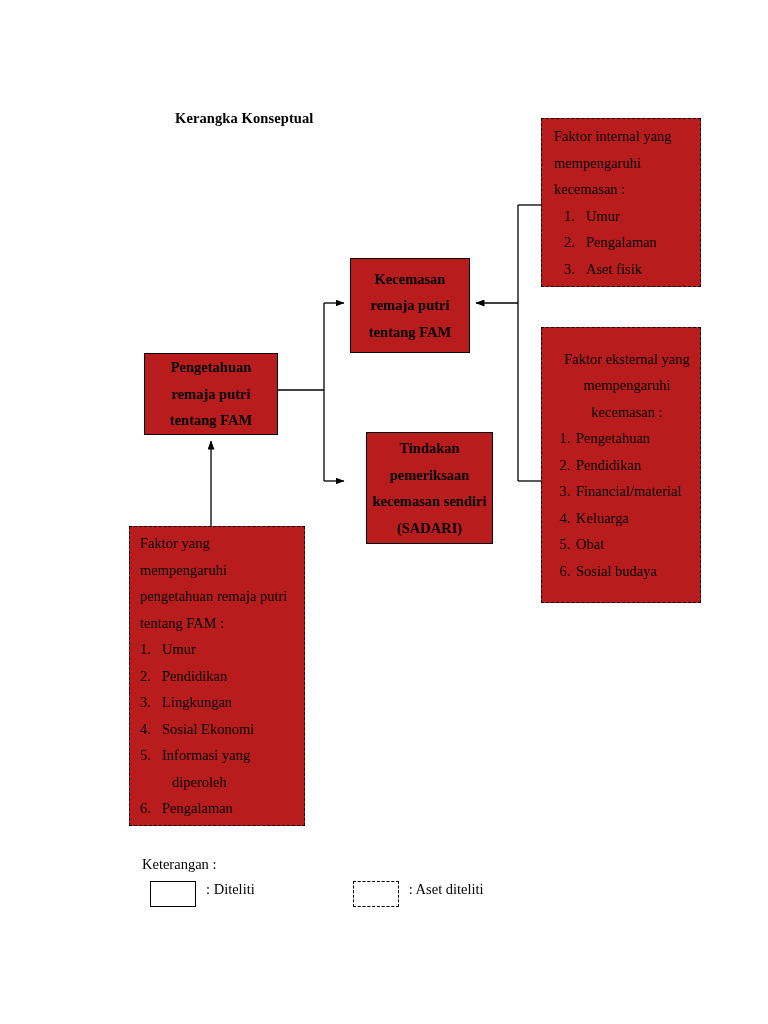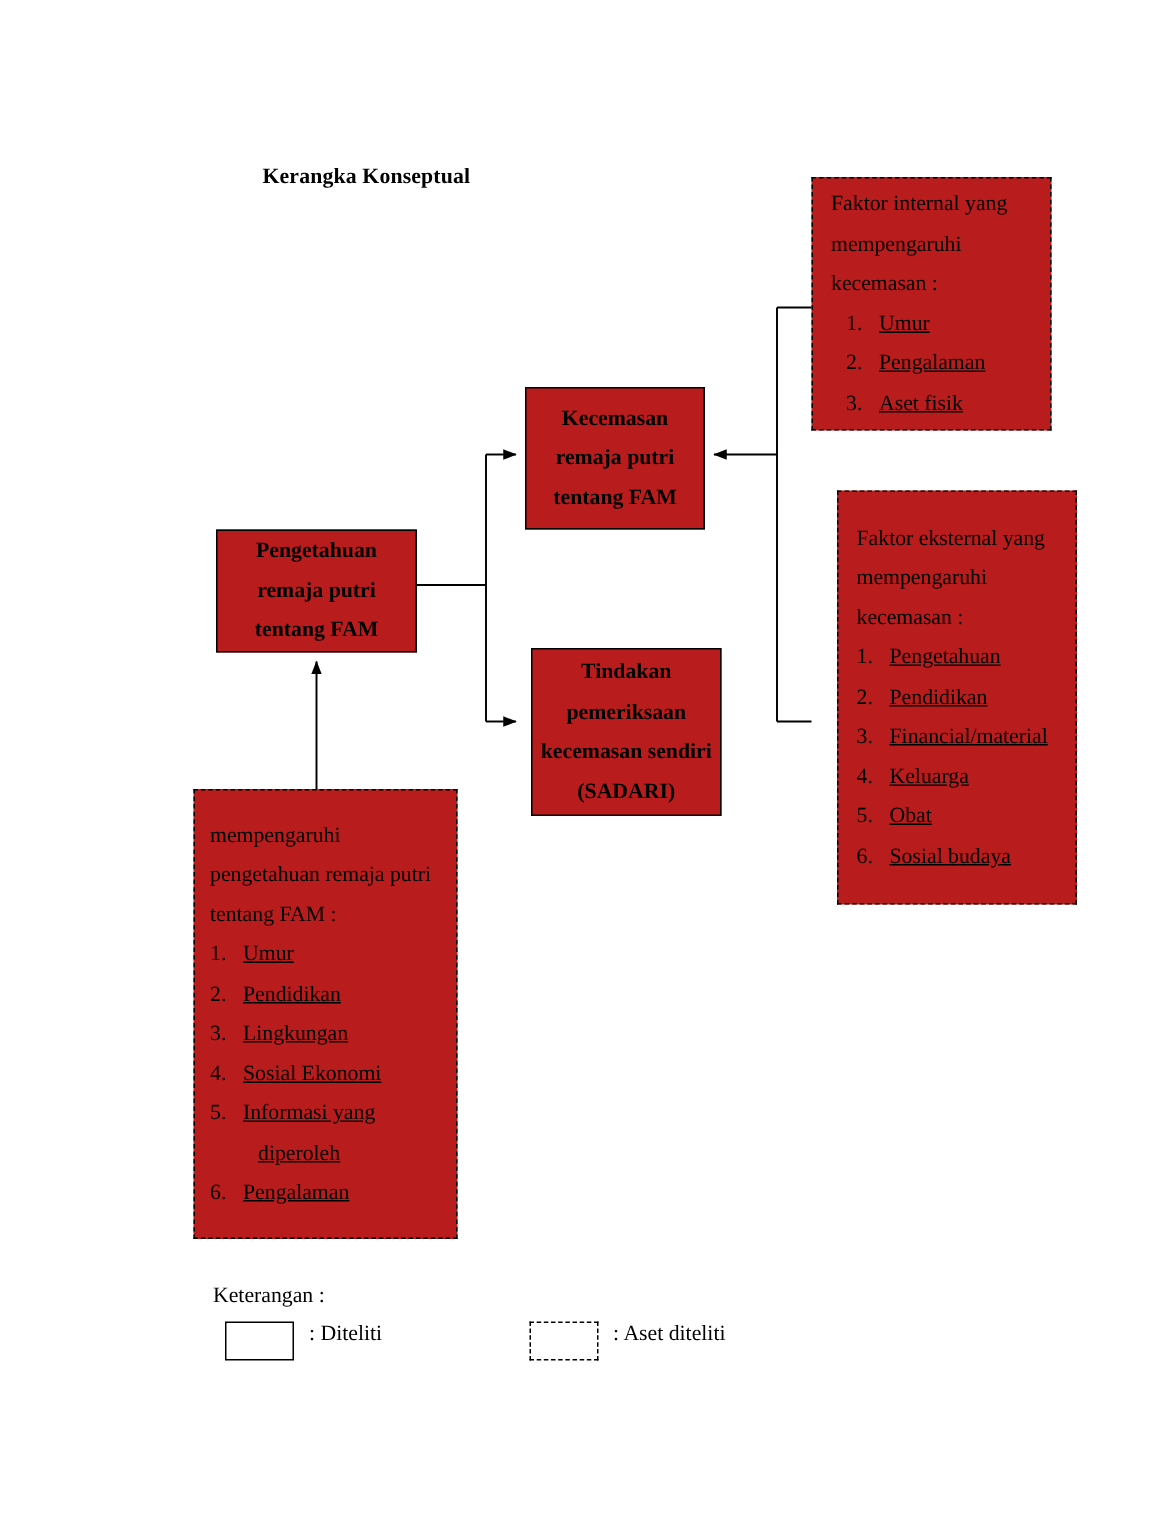--- a/index.html
+++ b/index.html
@@ -55,48 +55,49 @@
   }
   .box-line {
     font-size: 14.5px;
     line-height: 26.5px;
     white-space: nowrap;
   }
 
   
   #box-kecemasan { left: 350px; top: 258px; width: 120px; height: 95px; }
   #box-pengetahuan { left: 144px; top: 353px; width: 134px; height: 82px; }
-  #box-sadari { left: 354px; top: 432px; width: 127px; height: 112px; }
+  #box-sadari { left: 366px; top: 432px; width: 127px; height: 112px; }
 
   
   #box-internal {
     left: 541px; top: 118px; width: 160px; height: 169px;
     padding: 8px 0 8px 12px;
   }
   #box-eksternal {
-    left: 558px; top: 327px; width: 160px; height: 276px;
+    left: 541px; top: 327px; width: 160px; height: 276px;
     padding: 8px 0 8px 12px;
+    text-align: center;
   }
   #box-faktor-pengetahuan {
     left: 129px; top: 526px; width: 176px; height: 300px;
     padding: 8px 0 8px 10px;
   }
 
   .list-row {
     display: flex;
     font-size: 14.5px;
     line-height: 26.5px;
     white-space: nowrap;
   }
   .list-num {
     width: 22px;
     flex: none;
   }
   .list-num-indent { padding-left: 10px; }
-  .list-txt { flex: none; text-decoration: underline; }
+  .list-txt { flex: none; }
   .list-cont { padding-left: 32px; }
 
   
   #connectors {
     left: 0; top: 0;
     width: 768px; height: 1024px;
     pointer-events: none;
   }
 
   
@@ -226,20 +227,21 @@
       <span class="list-num">5.</span>
       <span class="list-txt">Obat</span>
     </div>
     <div class="list-row">
       <span class="list-num">6.</span>
       <span class="list-txt">Sosial budaya</span>
     </div>
   </div>
 
   <div class="abs box box-dashed" id="box-faktor-pengetahuan">
+    <div class="box-line">Faktor yang</div>
     <div class="box-line">mempengaruhi</div>
     <div class="box-line">pengetahuan remaja putri</div>
     <div class="box-line">tentang FAM :</div>
     <div class="list-row">
       <span class="list-num">1.</span>
       <span class="list-txt">Umur</span>
     </div>
     <div class="list-row">
       <span class="list-num">2.</span>
       <span class="list-txt">Pendidikan</span>

